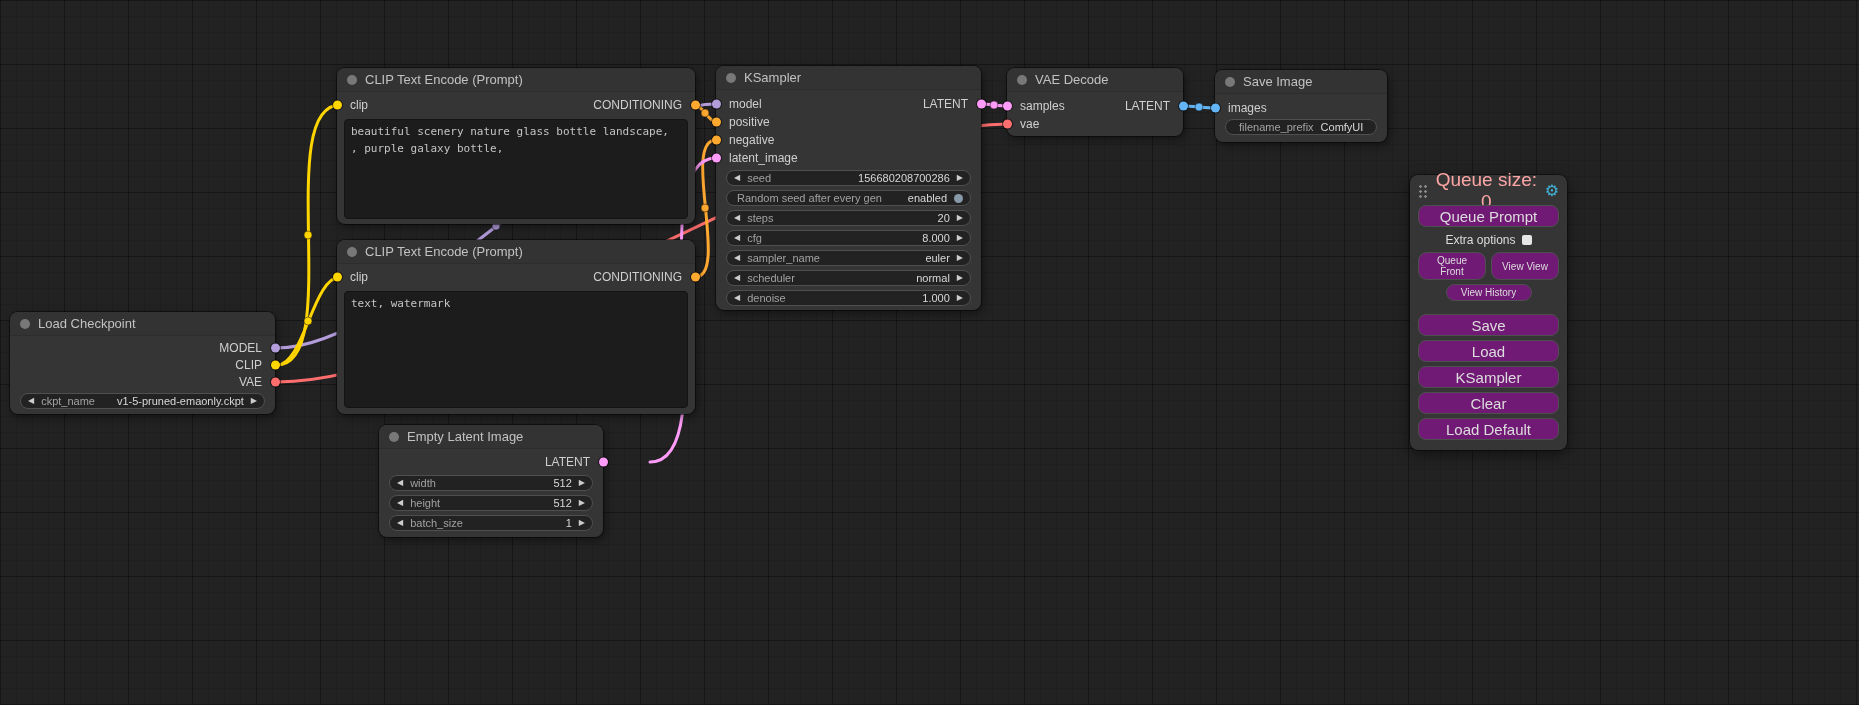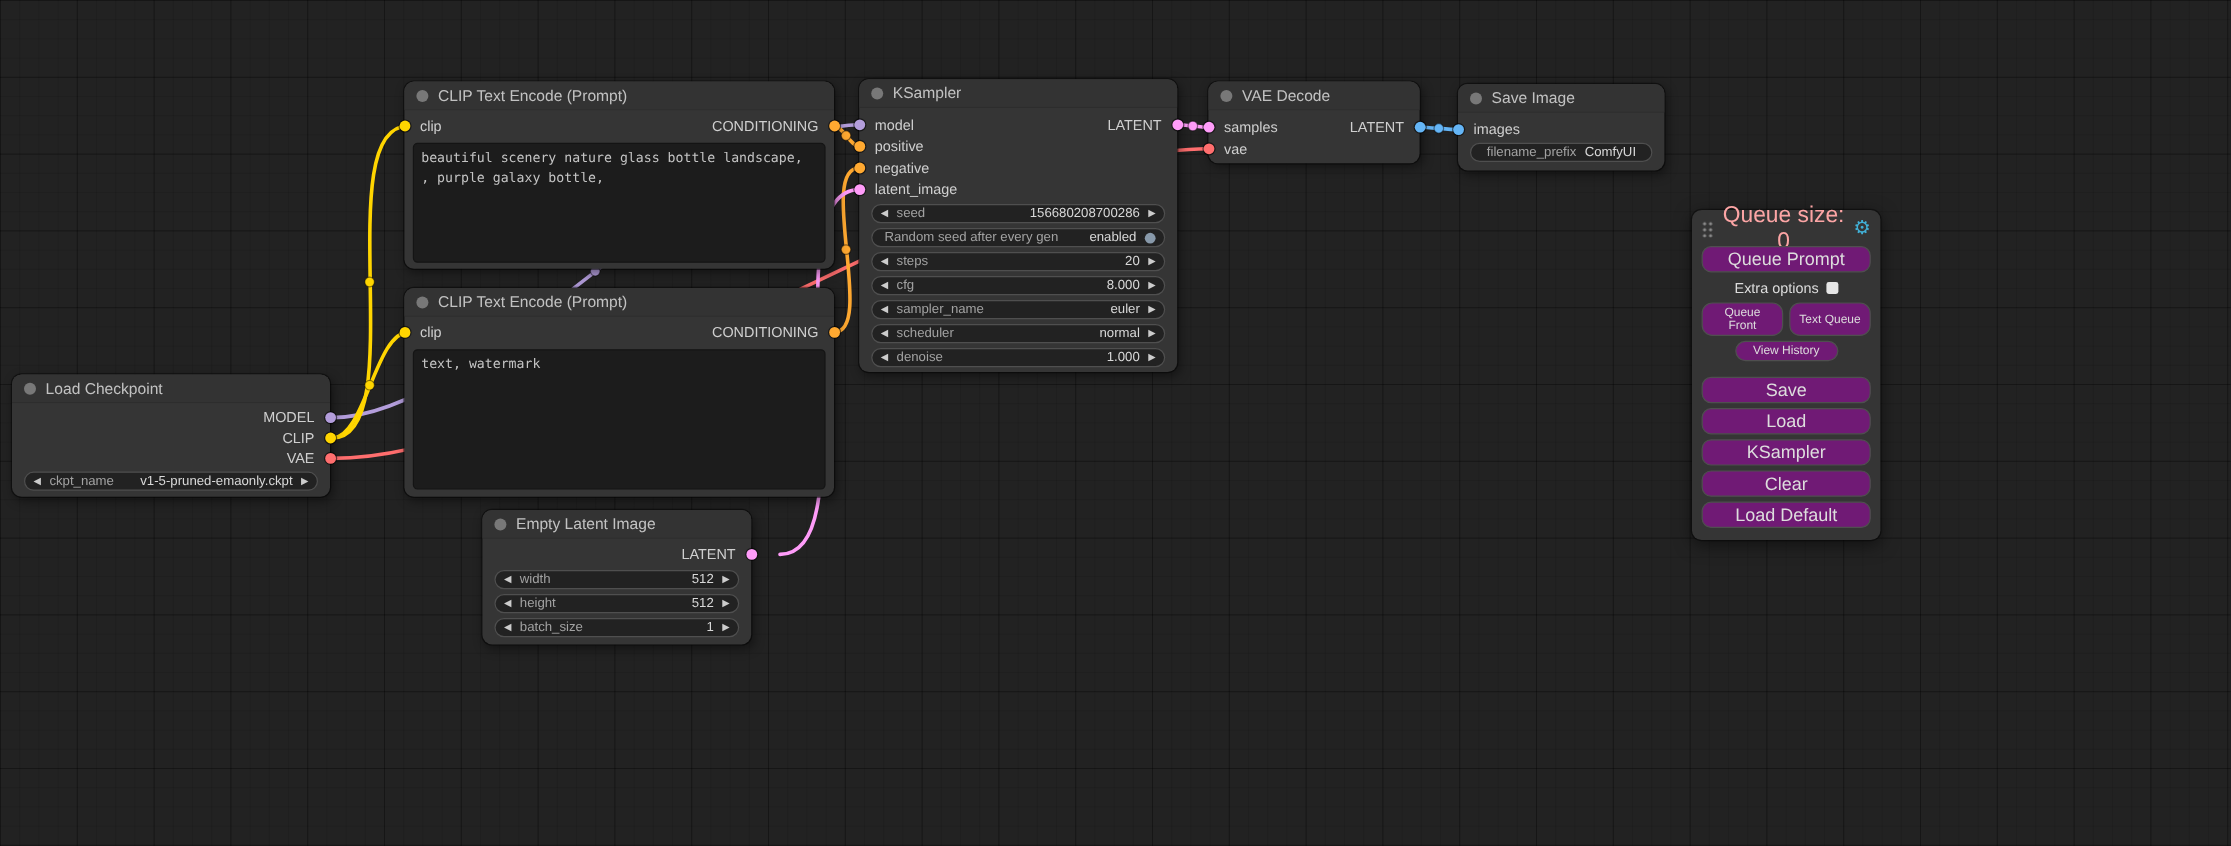--- a/index.html
+++ b/index.html
@@ -193,21 +193,21 @@
       <div class="srow">
         <span class="slabel in">clip</span>
         <span class="slabel out">CONDITIONING</span>
         <span class="dot in c-clip"></span>
         <span class="dot out c-cond"></span>
       </div>
       <textarea class="ntext" style="height: 117px;" spellcheck="false">text, watermark</textarea>
     </div>
   </div>
 
-  <div class="node" style="left:402px;top:425px;width:224px;height:112px">
+  <div class="node" style="left:379px;top:425px;width:224px;height:112px">
     <div class="ntitle">
       <span class="tdot"></span>
       <span class="ttext">Empty Latent Image</span>
     </div>
     <div class="nbody" style="padding-top:4px">
       <div class="srow">
         <span class="slabel out">LATENT</span>
         <span class="dot out c-latent"></span>
       </div>
       <div class="wgroup" style="margin-top:4px">
@@ -347,21 +347,21 @@
       <span class="qsize">Queue size: 0</span>
       <span class="gear">⚙</span>
     </div>
     <button class="btn big">Queue Prompt</button>
     <div class="extra-row">
       <span>Extra options</span>
       <span class="checkbox"></span>
     </div>
     <div class="small-row">
       <button class="btn small">Queue Front</button>
-      <button class="btn small">Text Queue</button>
+      <button class="btn small">View View</button>
     </div>
     <div class="small-row center">
       <button class="btn small">View History</button>
     </div>
     <div class="big-group">
       <button class="btn big">Save</button>
       <button class="btn big">Load</button>
       <button class="btn big">KSampler</button>
       <button class="btn big">Clear</button>
       <button class="btn big">Load Default</button>

